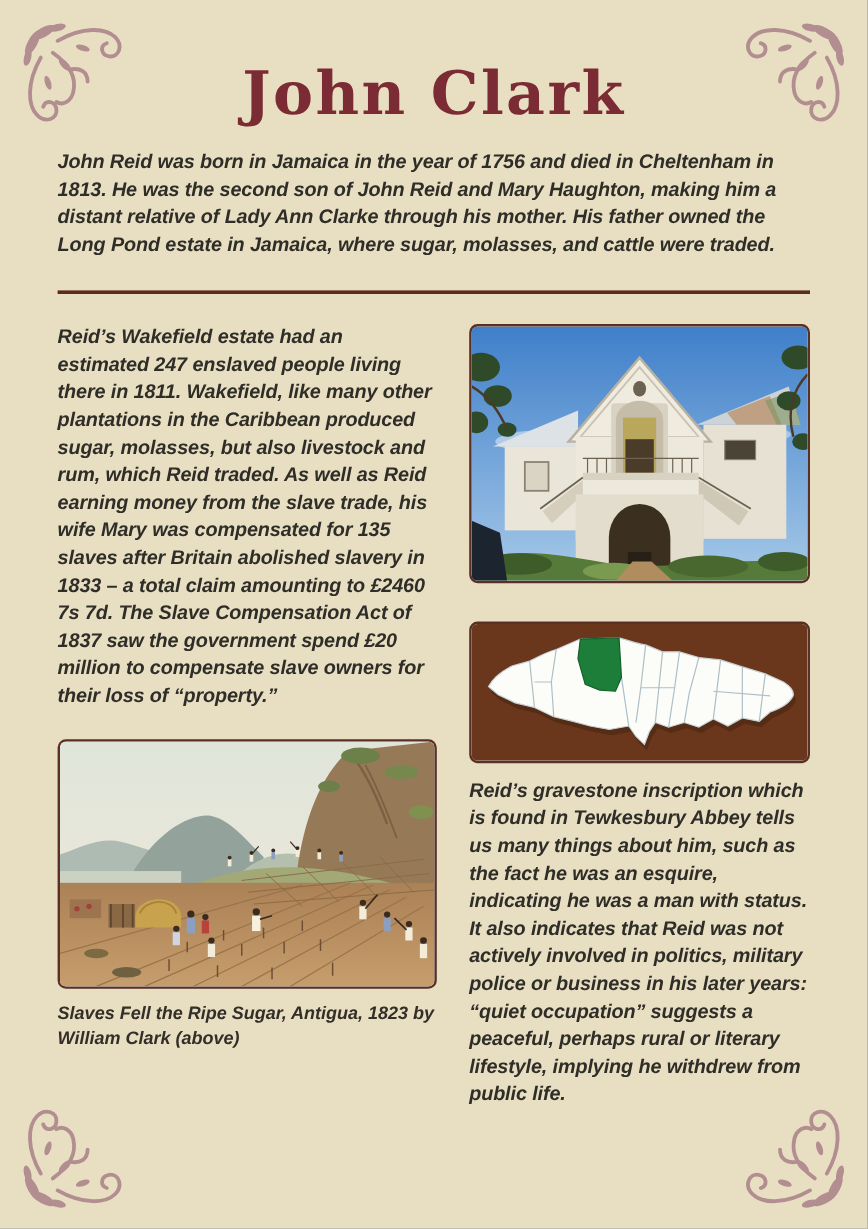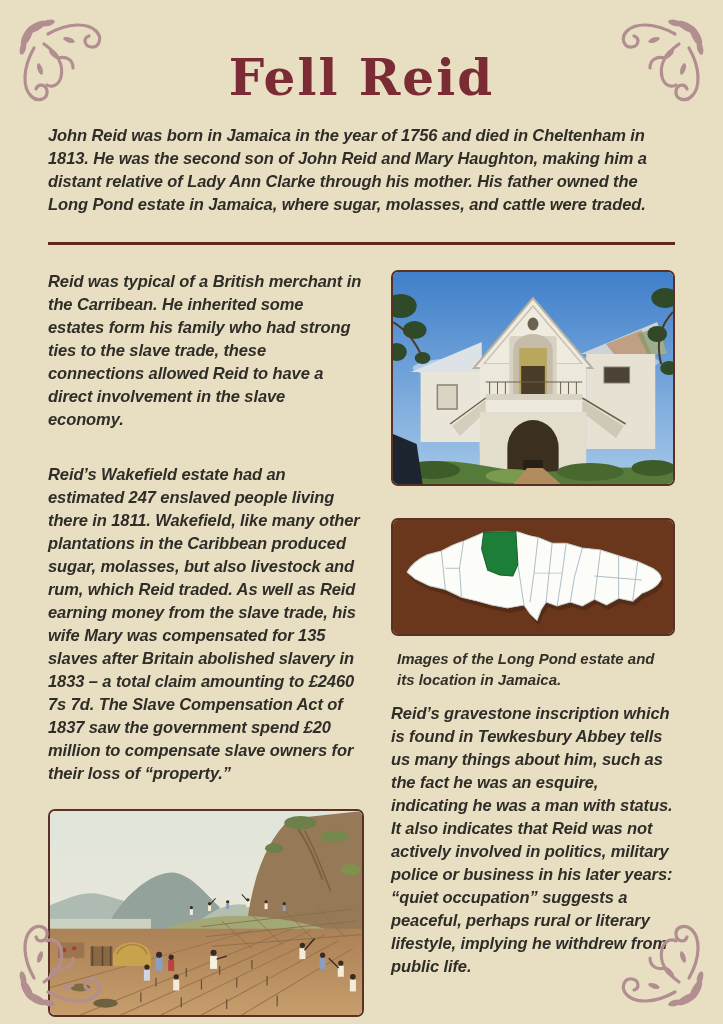--- a/index.html
+++ b/index.html
@@ -118,30 +118,29 @@
   <svg class="corner tr" viewBox="0 0 100 100">
       <use href="#flourish"></use>
     </svg>
   <svg class="corner bl" viewBox="0 0 100 100">
       <use href="#flourish"></use>
     </svg>
   <svg class="corner br" viewBox="0 0 100 100">
       <use href="#flourish"></use>
     </svg>
 
-  <h1 class="page-title">Fell Reid</h1>
+  <h1 class="page-title">John Clark</h1>
 
   <p class="intro body-text">John Reid was born in Jamaica in the year of 1756 and died in Cheltenham in 1813. He was the second son of John Reid and Mary Haughton, making him a distant relative of Lady Ann Clarke through his mother. His father owned the Long Pond estate in Jamaica, where sugar, molasses, and cattle were traded.</p>
 
   <hr class="divider">
 
   <div class="columns">
 
     <div class="col-left">
-      <p class="body-text">Reid was typical of a British merchant in the Carribean. He inherited some estates form his family who had strong ties to the slave trade, these connections allowed Reid to have a direct involvement in the slave economy.</p>
       <p class="body-text">Reid’s Wakefield estate had an estimated 247 enslaved people living there in 1811. Wakefield, like many other plantations in the Caribbean produced sugar, molasses, but also livestock and rum, which Reid traded. As well as Reid earning money from the slave trade, his wife Mary was compensated for 135 slaves after Britain abolished slavery in 1833 – a total claim amounting to £2460 7s 7d. The Slave Compensation Act of 1837 saw the government spend £20 million to compensate slave owners for their loss of “property.”</p>
 
       <figure class="framed painting-fig">
         <svg viewBox="0 0 309 208" preserveAspectRatio="none">
           <defs>
             <linearGradient id="pSky" x1="0" y1="0" x2="0" y2="1">
               <stop offset="0" stop-color="#e0e5da"></stop>
                 <stop offset="1" stop-color="#eee9d8"></stop>
             </linearGradient>
             <linearGradient id="pField" x1="0" y1="0" x2="0" y2="1">
@@ -378,19 +377,18 @@
             <path d="M206 31 L200 82"></path>
             <path d="M224 37 L224 81"></path>
             <path d="M243 43 L238 84"></path>
             <path d="M200 58 L247 62"></path>
             <path d="M140 55 L168 55"></path>
           </g>
 
           <path d="M90 13 L122 12 L124 46 L119 58 L106 57 L94 52 L88 30 Z" fill="#1d7e39" stroke="#15602b" stroke-width="1"></path>
         </svg>
       </figure>
-      <figcaption class="caption map-caption">Images of the Long Pond estate and its location in Jamaica.</figcaption>
 
       <p class="body-text gravestone">Reid’s gravestone inscription which is found in Tewkesbury Abbey tells us many things about him, such as the fact he was an esquire, indicating he was a man with status. It also indicates that Reid was not actively involved in politics, military police or business in his later years: “quiet occupation” suggests a peaceful, perhaps rural or literary lifestyle, implying he withdrew from public life.</p>
     </div>
 
   </div>
 </div>
 
 </body></html>

